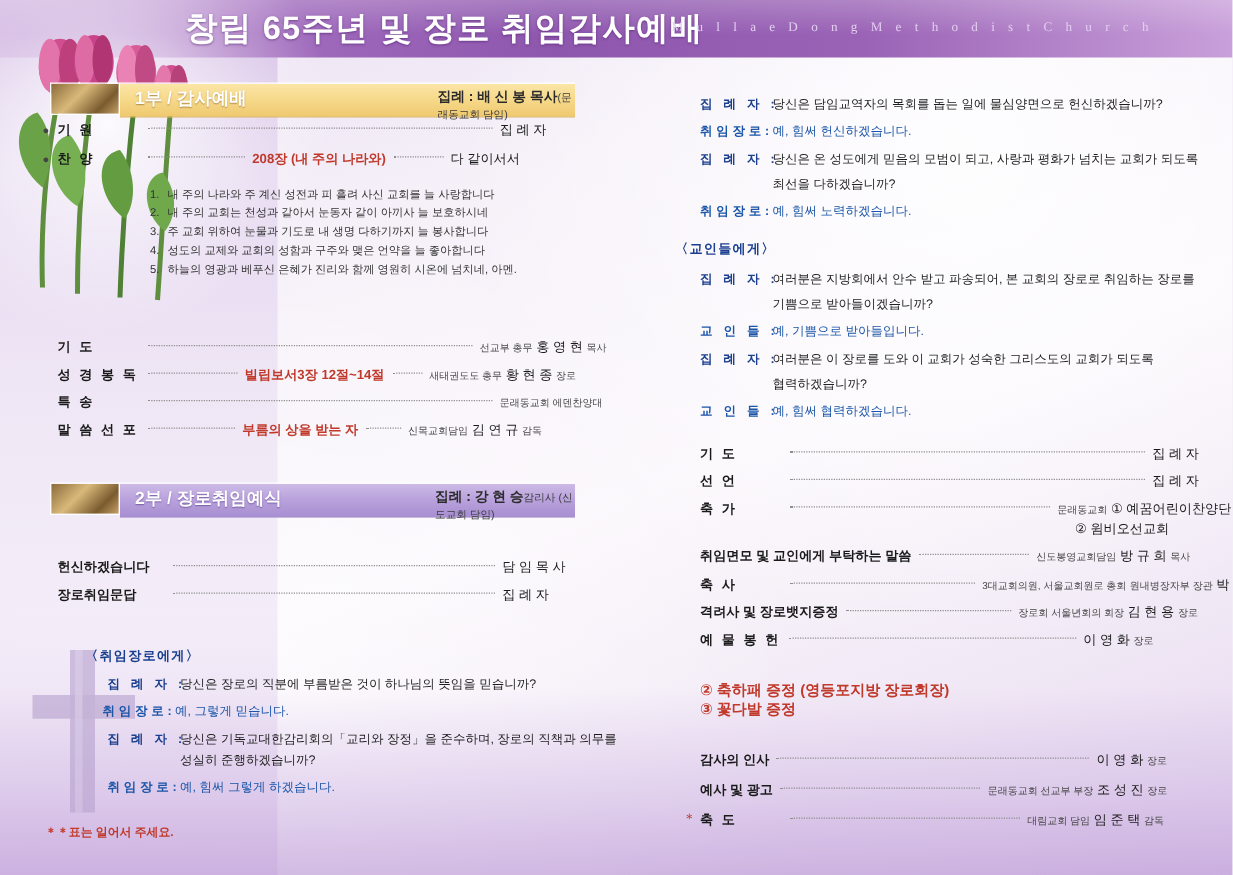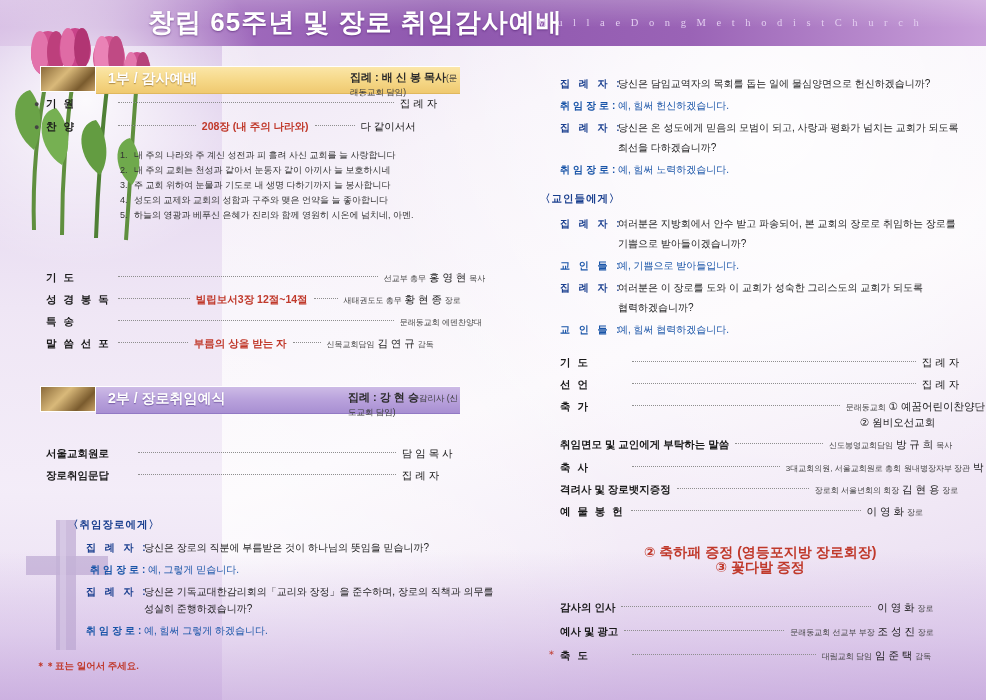--- a/index.html
+++ b/index.html
@@ -111,21 +111,21 @@
   .qa .txt.blue{color:#1a55a8;}
   .qa .cont{display:inline-block;margin-left:58px;}
 
   .note{
     position:absolute;font-size:9.5px;font-weight:bold;color:#c0392b;
   }
   .note .star{color:#c0392b;}
   .redstar{position:absolute;color:#c0392b;font-size:11px;}
   .bullet{position:absolute;color:#444;font-size:9px;}
   .center-red{
-    position:absolute;font-size:14px;color:#c0392b;font-weight:bold;text-align:center;line-height:15px;
+    position:absolute;font-size:12px;color:#c0392b;font-weight:bold;line-height:15px;
   }
 </style>
 </head>
 <body>
 
 <div class="bg-base"></div>
 <div class="bg-leftpanel"></div>
 <div class="bg-topband"></div>
 <div class="bg-swoosh"></div>
 
@@ -236,35 +236,35 @@
   <div class="sect-banner" style="left:40px;top:386px;width:420px;">
     <div class="sect-thumb"></div>
     <div class="sect-bar purple" style="width:364px;"></div>
     <div class="sect-title dark">2부 / 장로취임예식</div>
     <div class="sect-host" style="left:308px;">
       <span>집례 : 강 현 승</span><span class="small">감리사 (신도교회 담임)</span>
     </div>
   </div>
 
   <div class="ln" style="left:46px;top:447px;">
-    <span class="lbl" style="width:86px;letter-spacing:0;">서울교회원로</span>
+    <span class="lbl" style="width:86px;letter-spacing:0;">헌신하겠습니다</span>
     <span class="dots" style="width:258px;"></span>
     <span class="rt">담 임 목 사</span>
   </div>
   <div class="ln" style="left:46px;top:469px;">
     <span class="lbl" style="width:86px;letter-spacing:0;">장로취임문답</span>
     <span class="dots" style="width:258px;"></span>
     <span class="rt">집 례 자</span>
   </div>
 
   <div class="qa-head" style="left:68px;top:518px;">〈취임장로에게〉</div>
   <div class="qa" style="left:86px;top:540px;">
     <span class="who">집 례 자 :</span><span class="txt">당신은 장로의 직분에 부름받은 것이 하나님의 뜻임을 믿습니까?</span>
   </div>
-  <div class="qa" style="left:90px;top:562px;text-align:right;">
+  <div class="qa" style="left:82px;top:562px;text-align:right;">
     <span class="who blue">취임장로:</span><span class="txt blue">예, 그렇게 믿습니다.</span>
   </div>
   <div class="qa" style="left:86px;top:584px;">
     <span class="who">집 례 자 :</span><span class="txt">당신은 기독교대한감리회의「교리와 장정」을 준수하며, 장로의 직책과 의무를</span>
   </div>
   <div class="qa" style="left:86px;top:601px;">
     <span class="cont">성실히 준행하겠습니까?</span>
   </div>
   <div class="qa" style="left:86px;top:623px;">
     <span class="who blue">취임장로:</span><span class="txt blue">예, 힘써 그렇게 하겠습니다.</span>

